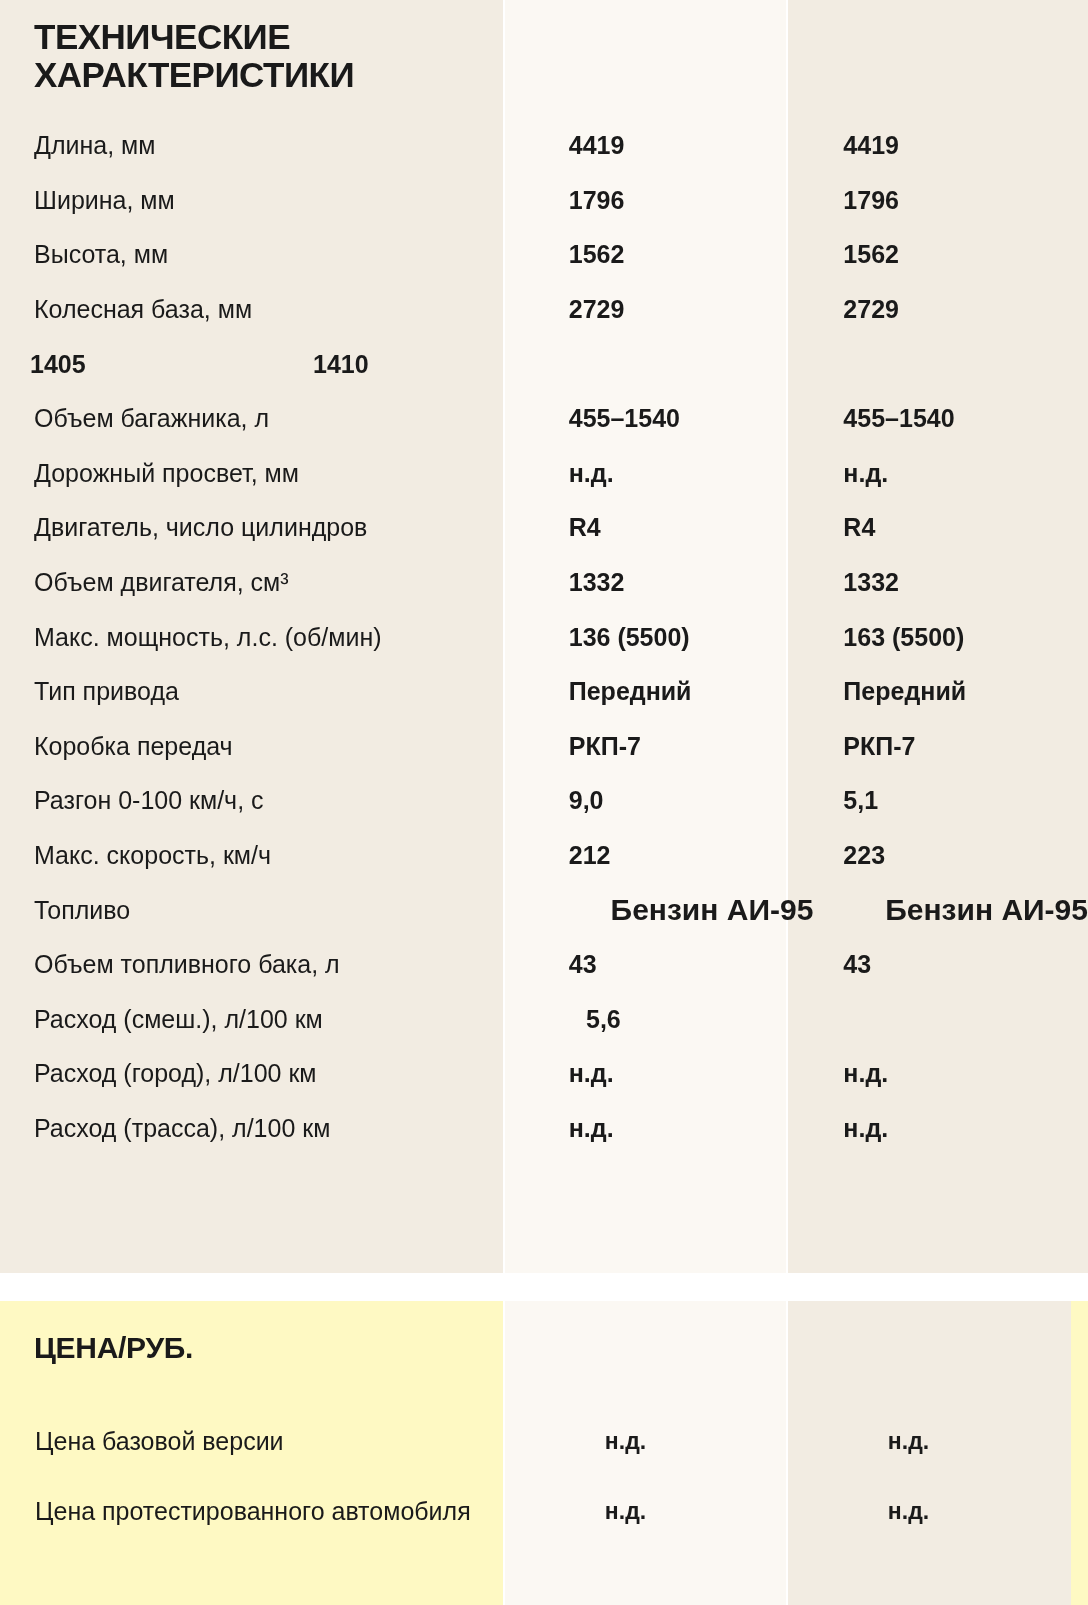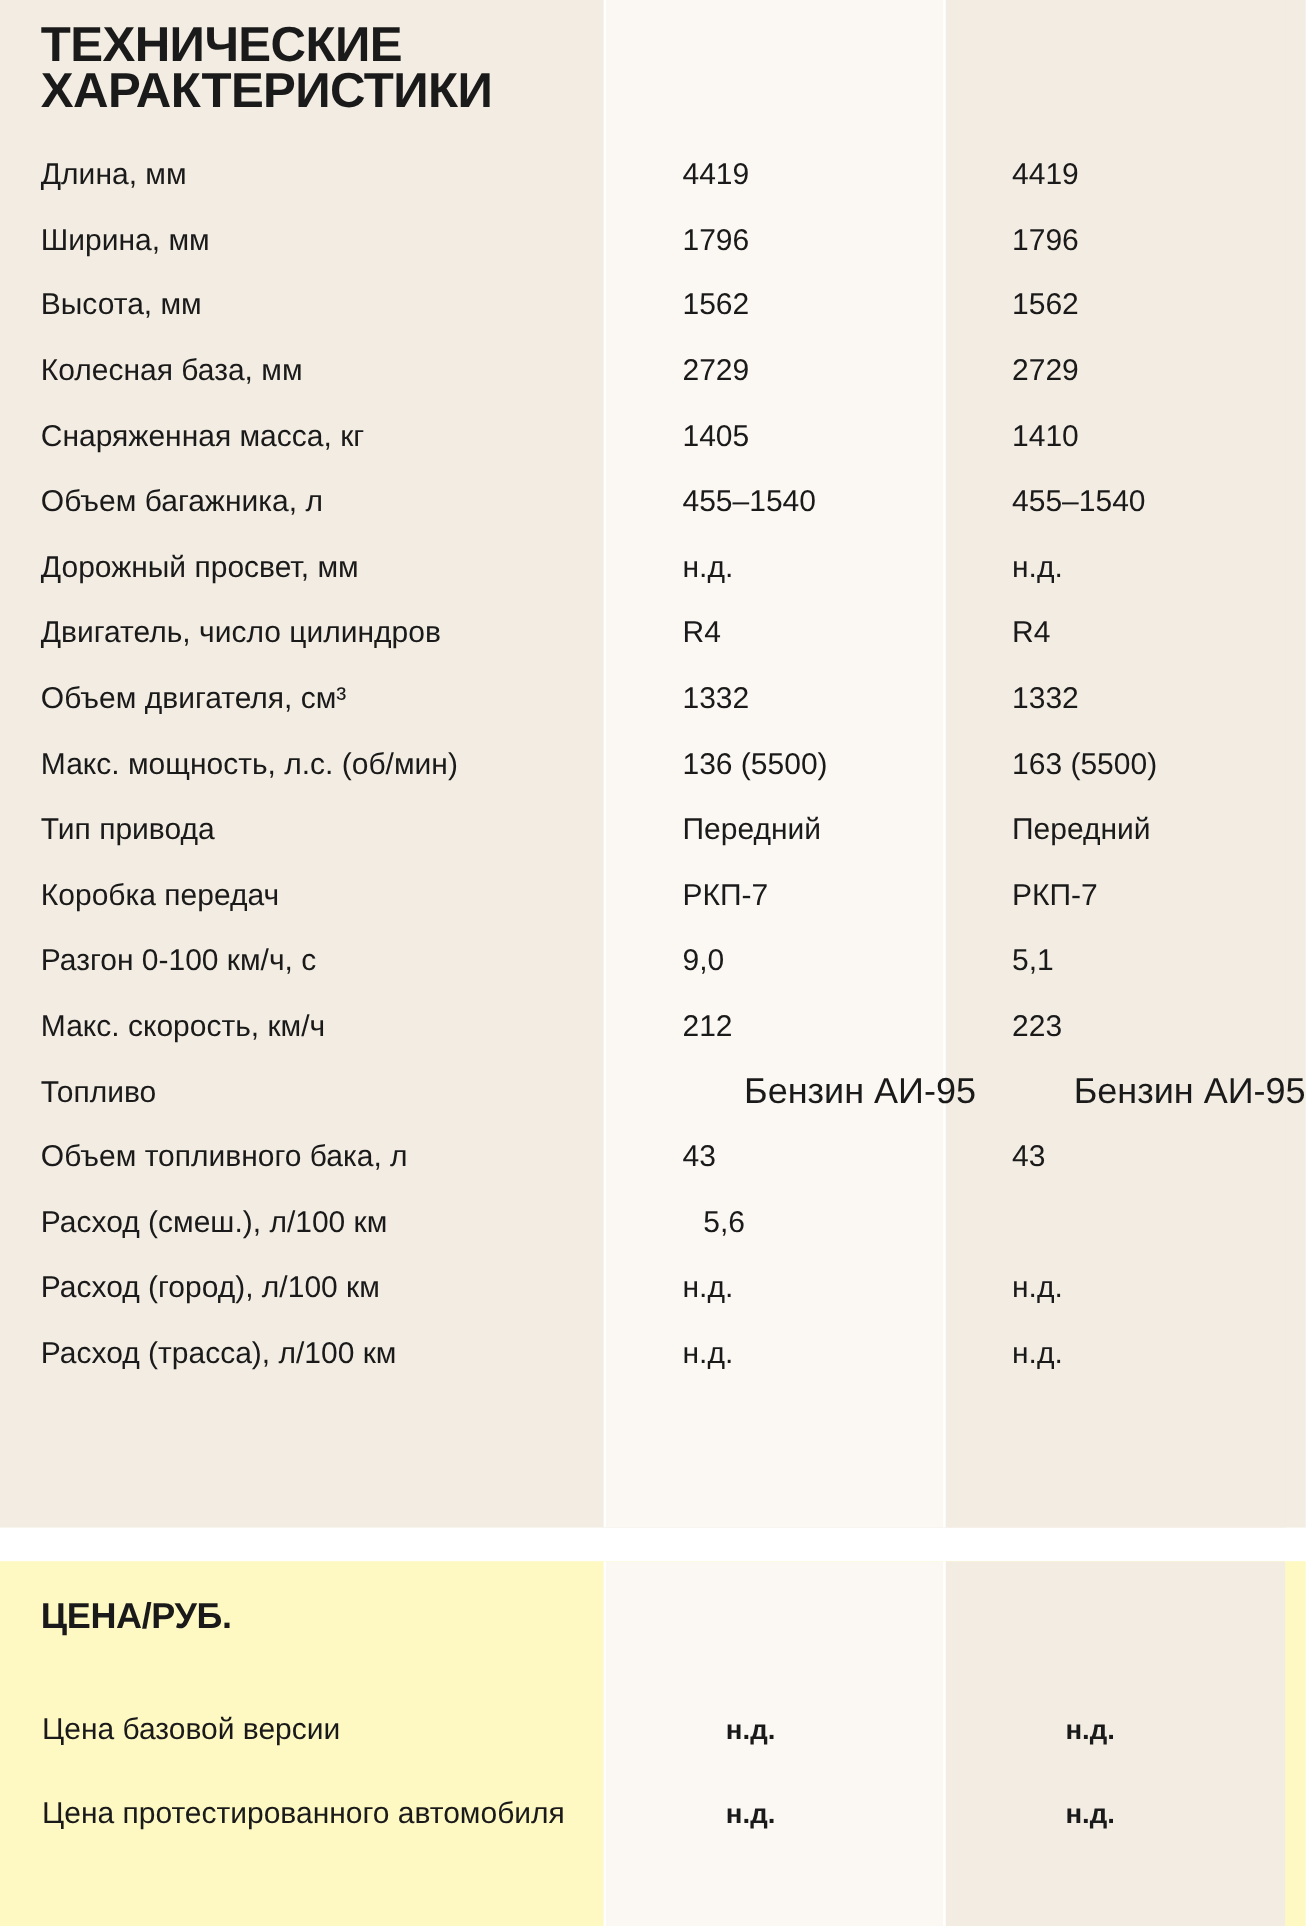--- a/index.html
+++ b/index.html
@@ -48,21 +48,21 @@
   }
   .band-divider.d1 { left: 503px; }
   .band-divider.d2 { left: 786px; }
 
   .section-title {
     position: absolute;
     left: 34px;
     top: 18px;
     width: 460px;
     font-weight: bold;
-    font-size: 41px;
+    font-size: 35px;
     line-height: 38px;
     letter-spacing: -0.5px;
     text-transform: uppercase;
     color: #1a1a1a;
   }
 
   .rows {
     position: absolute;
     left: 0;
     top: 118px;
@@ -83,21 +83,21 @@
     line-height: 28px;
     color: #1a1a1a;
     white-space: nowrap;
   }
   .cell-val {
     width: 283px;
     padding-left: 30px;
     box-sizing: border-box;
     font-size: 25px;
     line-height: 28px;
-    font-weight: normal;
+    font-weight: bold;
     color: #1a1a1a;
     white-space: nowrap;
   }
   .cell-val.small {
     font-size: 30px;
     text-align: right;
   }
 
   
   .gap {
@@ -188,21 +188,20 @@
         <div class="cell-val">1562</div>
       </div>
 
       <div class="row">
         <div class="cell-label">Колесная база, мм</div>
         <div class="cell-val">2729</div>
         <div class="cell-val">2729</div>
       </div>
 
       <div class="row">
-        <div class="cell-label">Снаряженная масса, кг</div>
         <div class="cell-val">1405</div>
         <div class="cell-val">1410</div>
       </div>
 
       <div class="row">
         <div class="cell-label">Объем багажника, л</div>
         <div class="cell-val">455–1540</div>
         <div class="cell-val">455–1540</div>
       </div>
 

